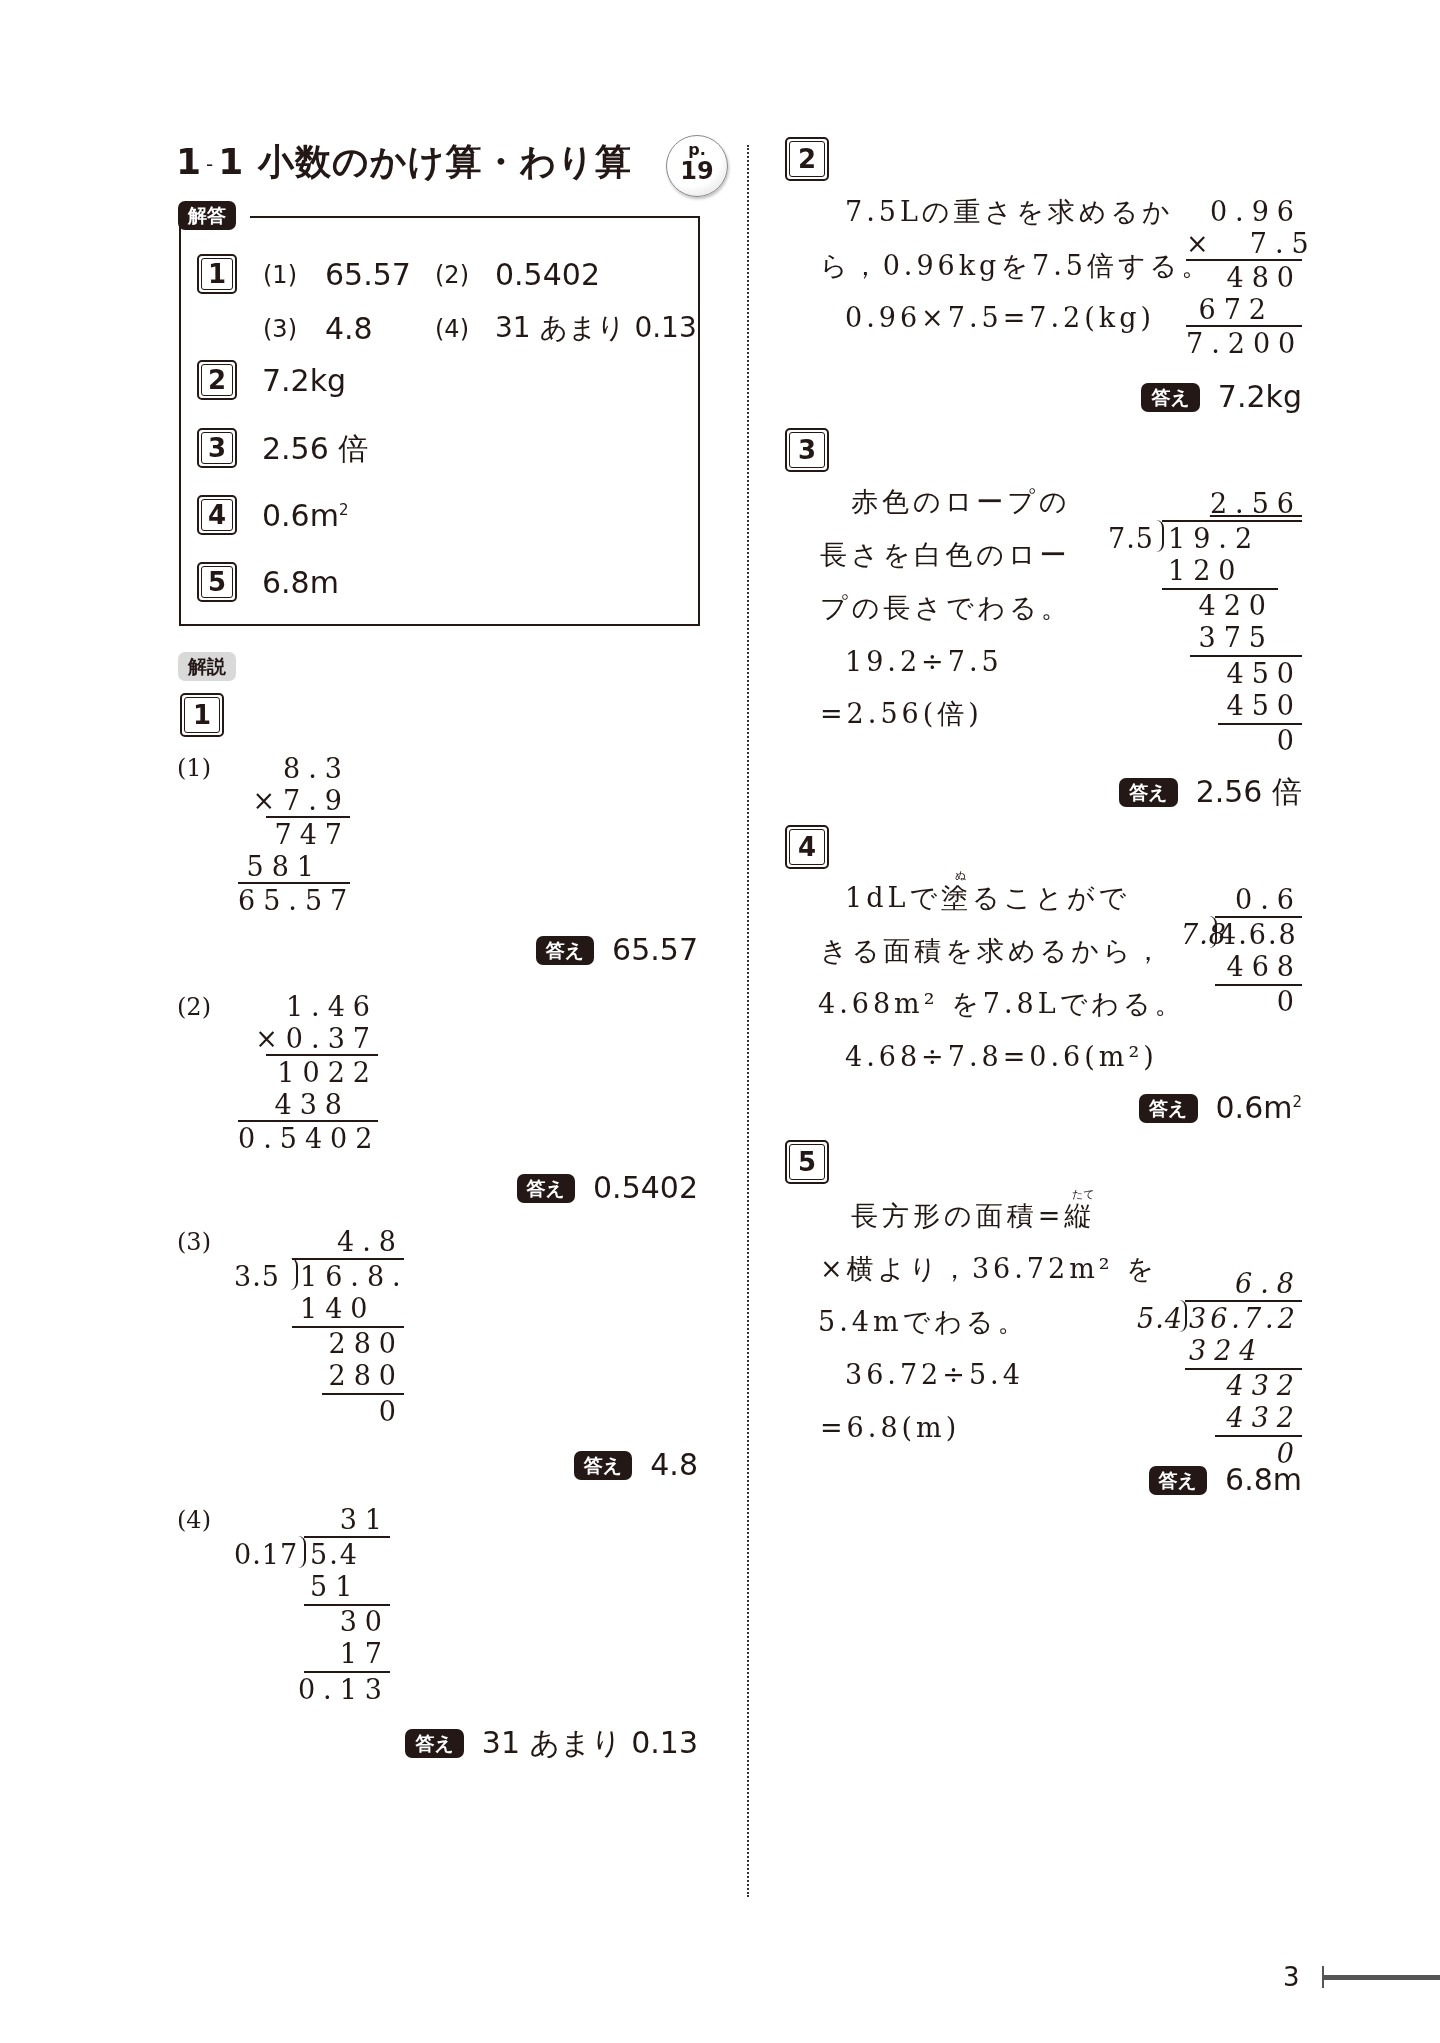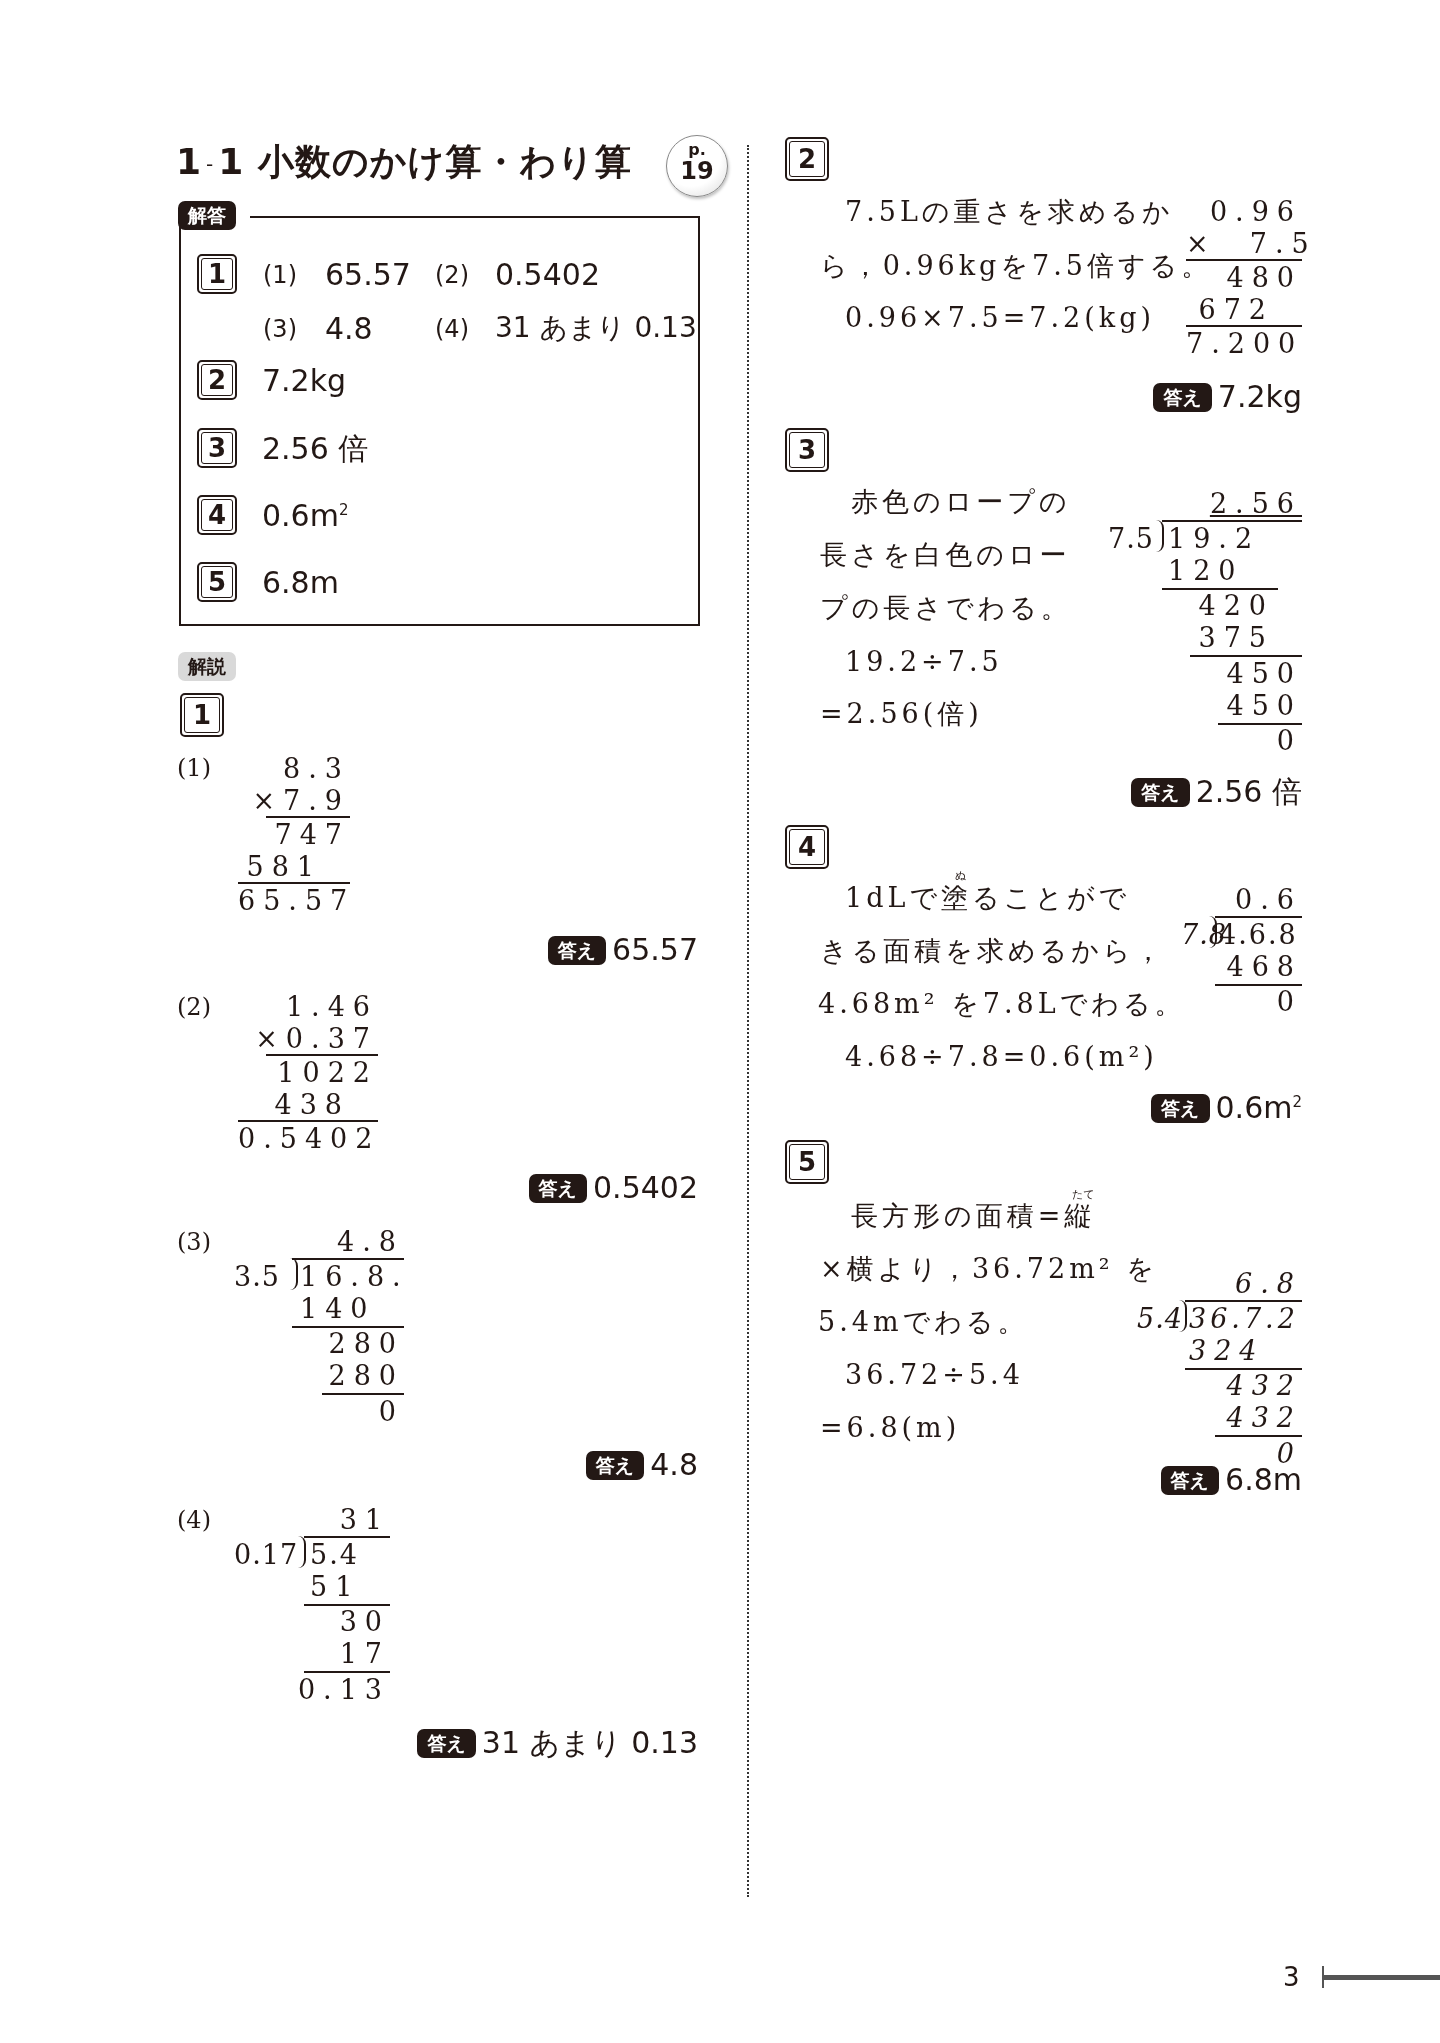--- a/index.html
+++ b/index.html
@@ -43,21 +43,21 @@
   .ans-text { font-size:30px; white-space:nowrap; line-height:1; }
   .ans-label { font-size:24px; white-space:nowrap; line-height:1; }
 
   
   .row { font-family:"DejaVu Serif", serif; font-size:27px; line-height:1; white-space:pre; letter-spacing:8px; text-align:right; }
   .hline { height:0; border-top:2px solid #231815; }
   .vline-bracket { border-left:2px solid #231815; border-top-left-radius:14px 30px; }
 
   .jp { font-family:"DejaVu Serif", serif; font-size:27px; line-height:1; white-space:nowrap; letter-spacing:4px; }
 
-  .answer-line { white-space:nowrap; display:flex; align-items:center; gap:6px; }
+  .answer-line { white-space:nowrap; display:flex; align-items:center; gap:18px; }
   .answer-line .v { font-size:30px; line-height:1; }
 
   .sub-label { font-family:"DejaVu Serif", serif; font-size:24px; line-height:1; }
   .ruby { font-size:11px; }
   sup { font-size:0.5em; }
 
   .footer-num { left:1283px; top:1962px; font-size:26px; }
   .footer-bar { left:1323px; top:1975px; width:117px; height:5px; background:#555; }
   .footer-tick { left:1322px; top:1966px; width:2px; height:22px; background:#555; }
 </style>

